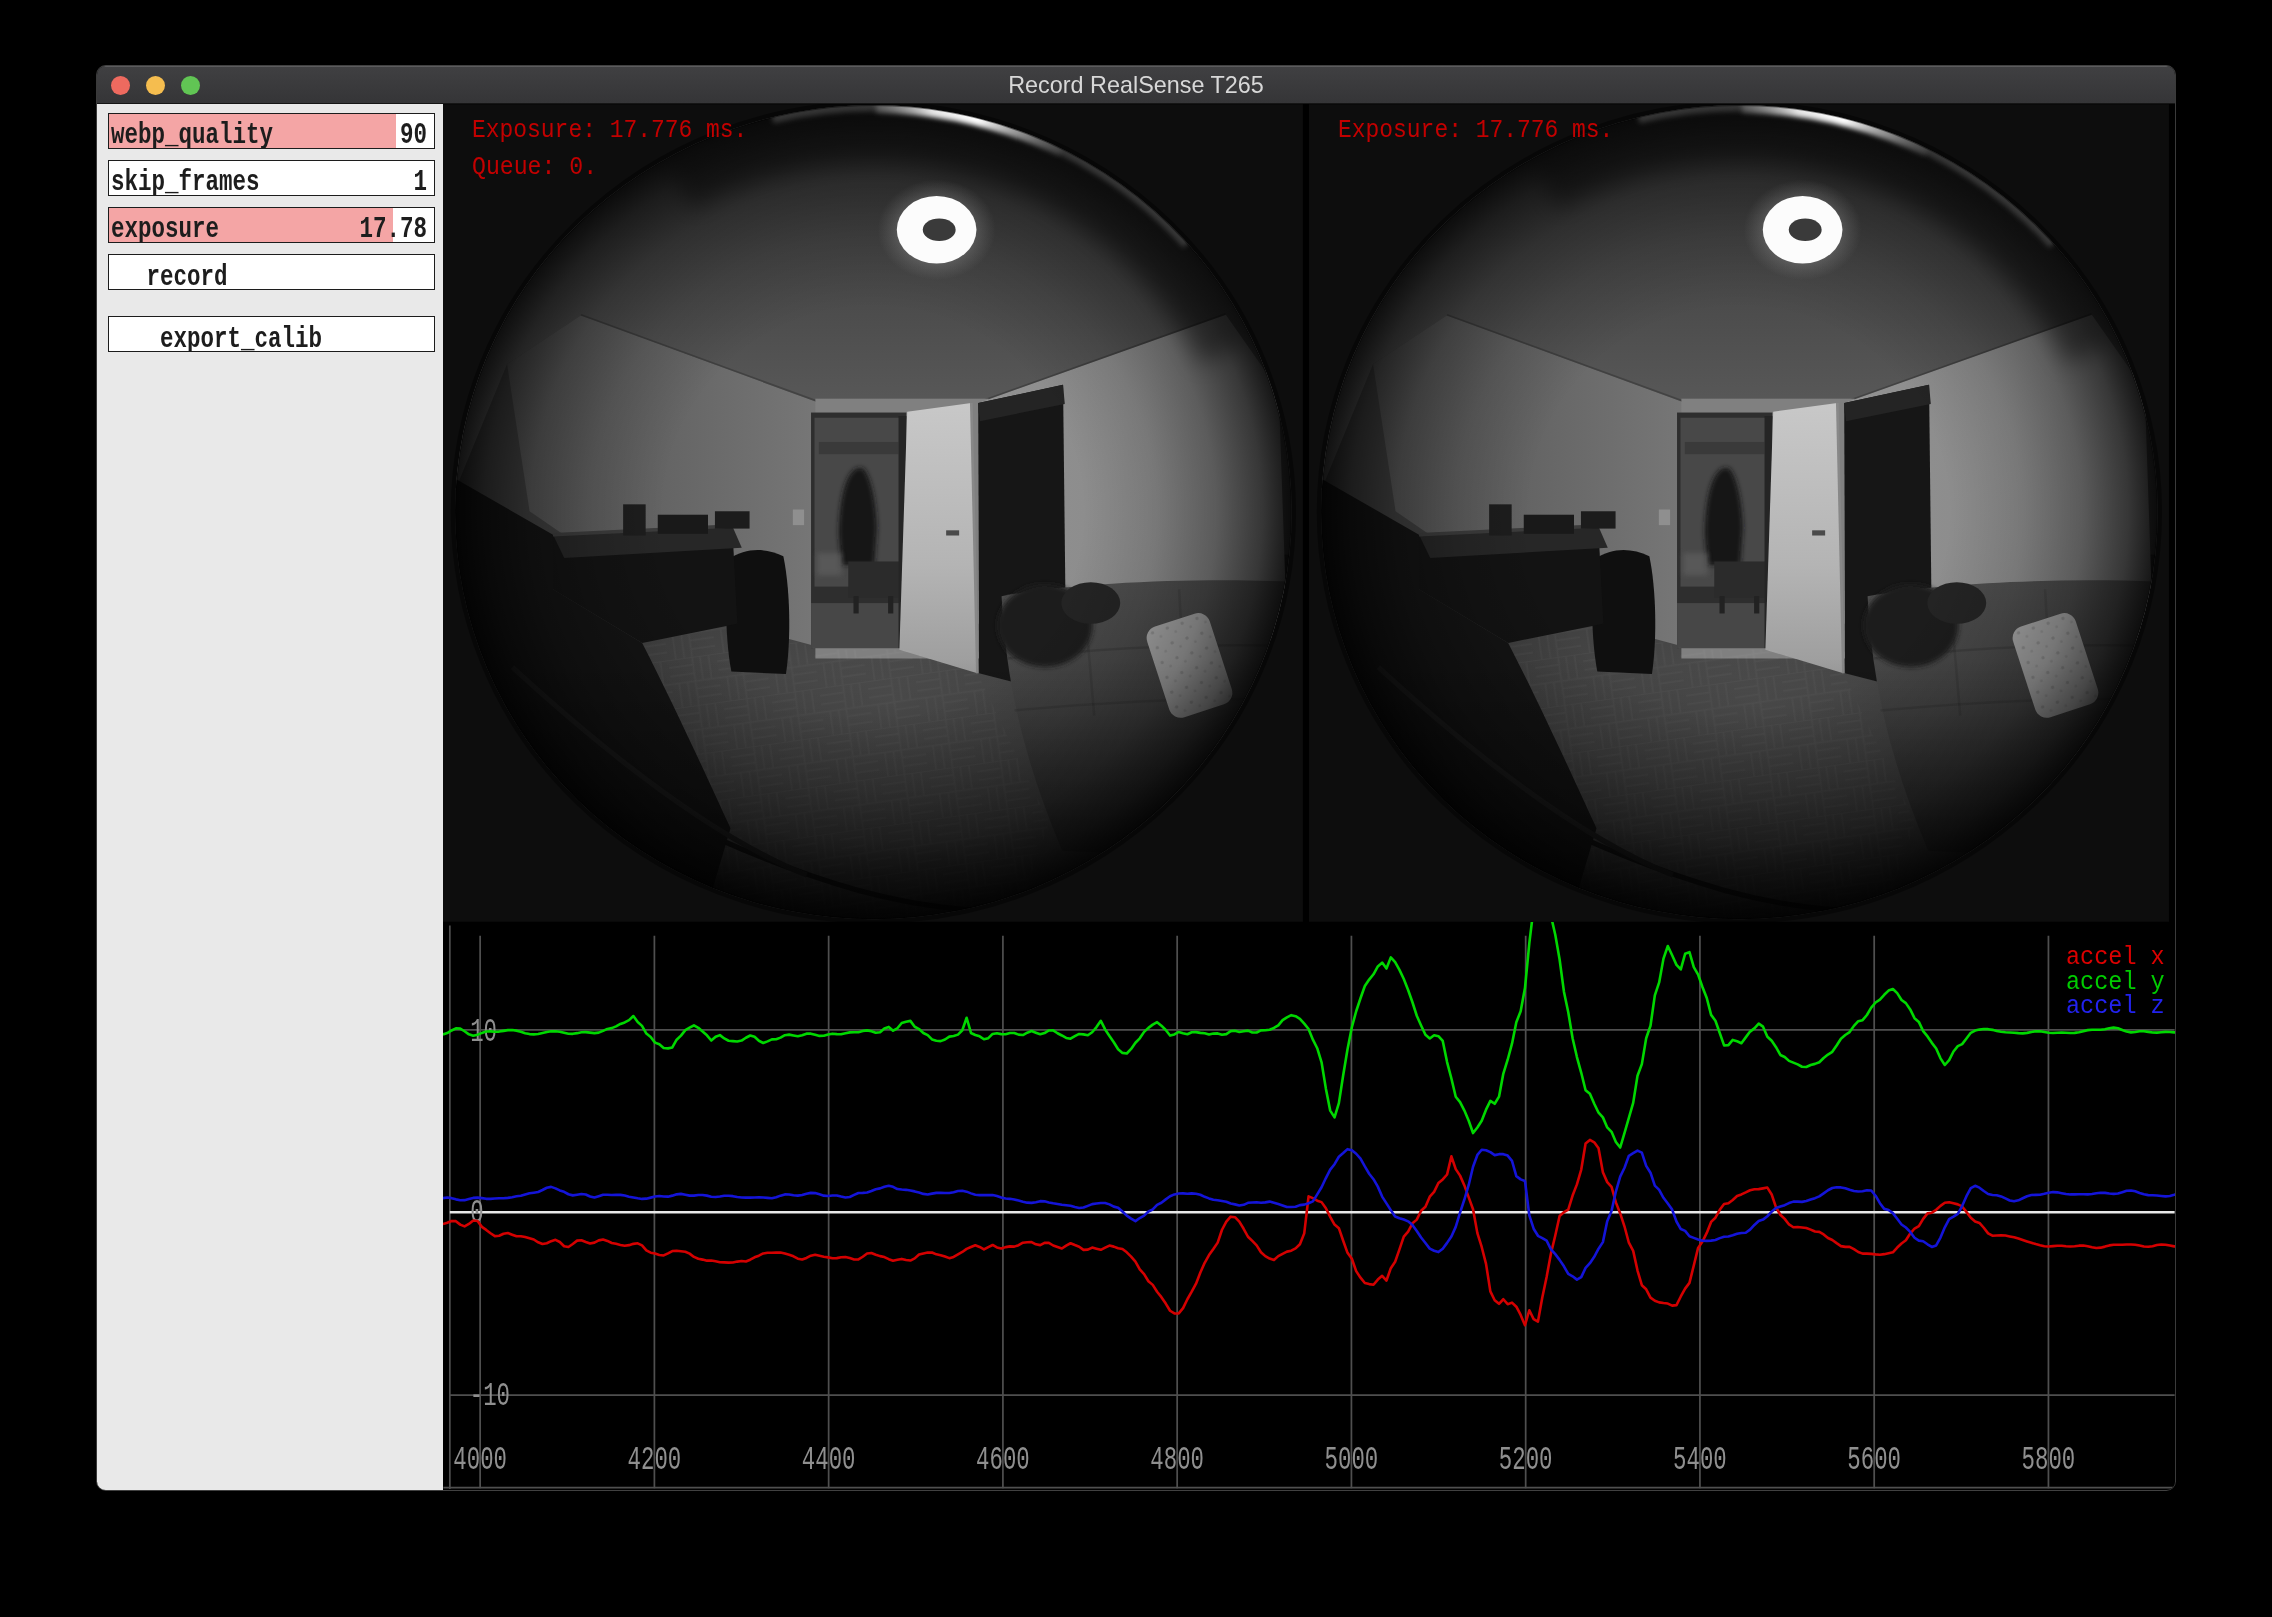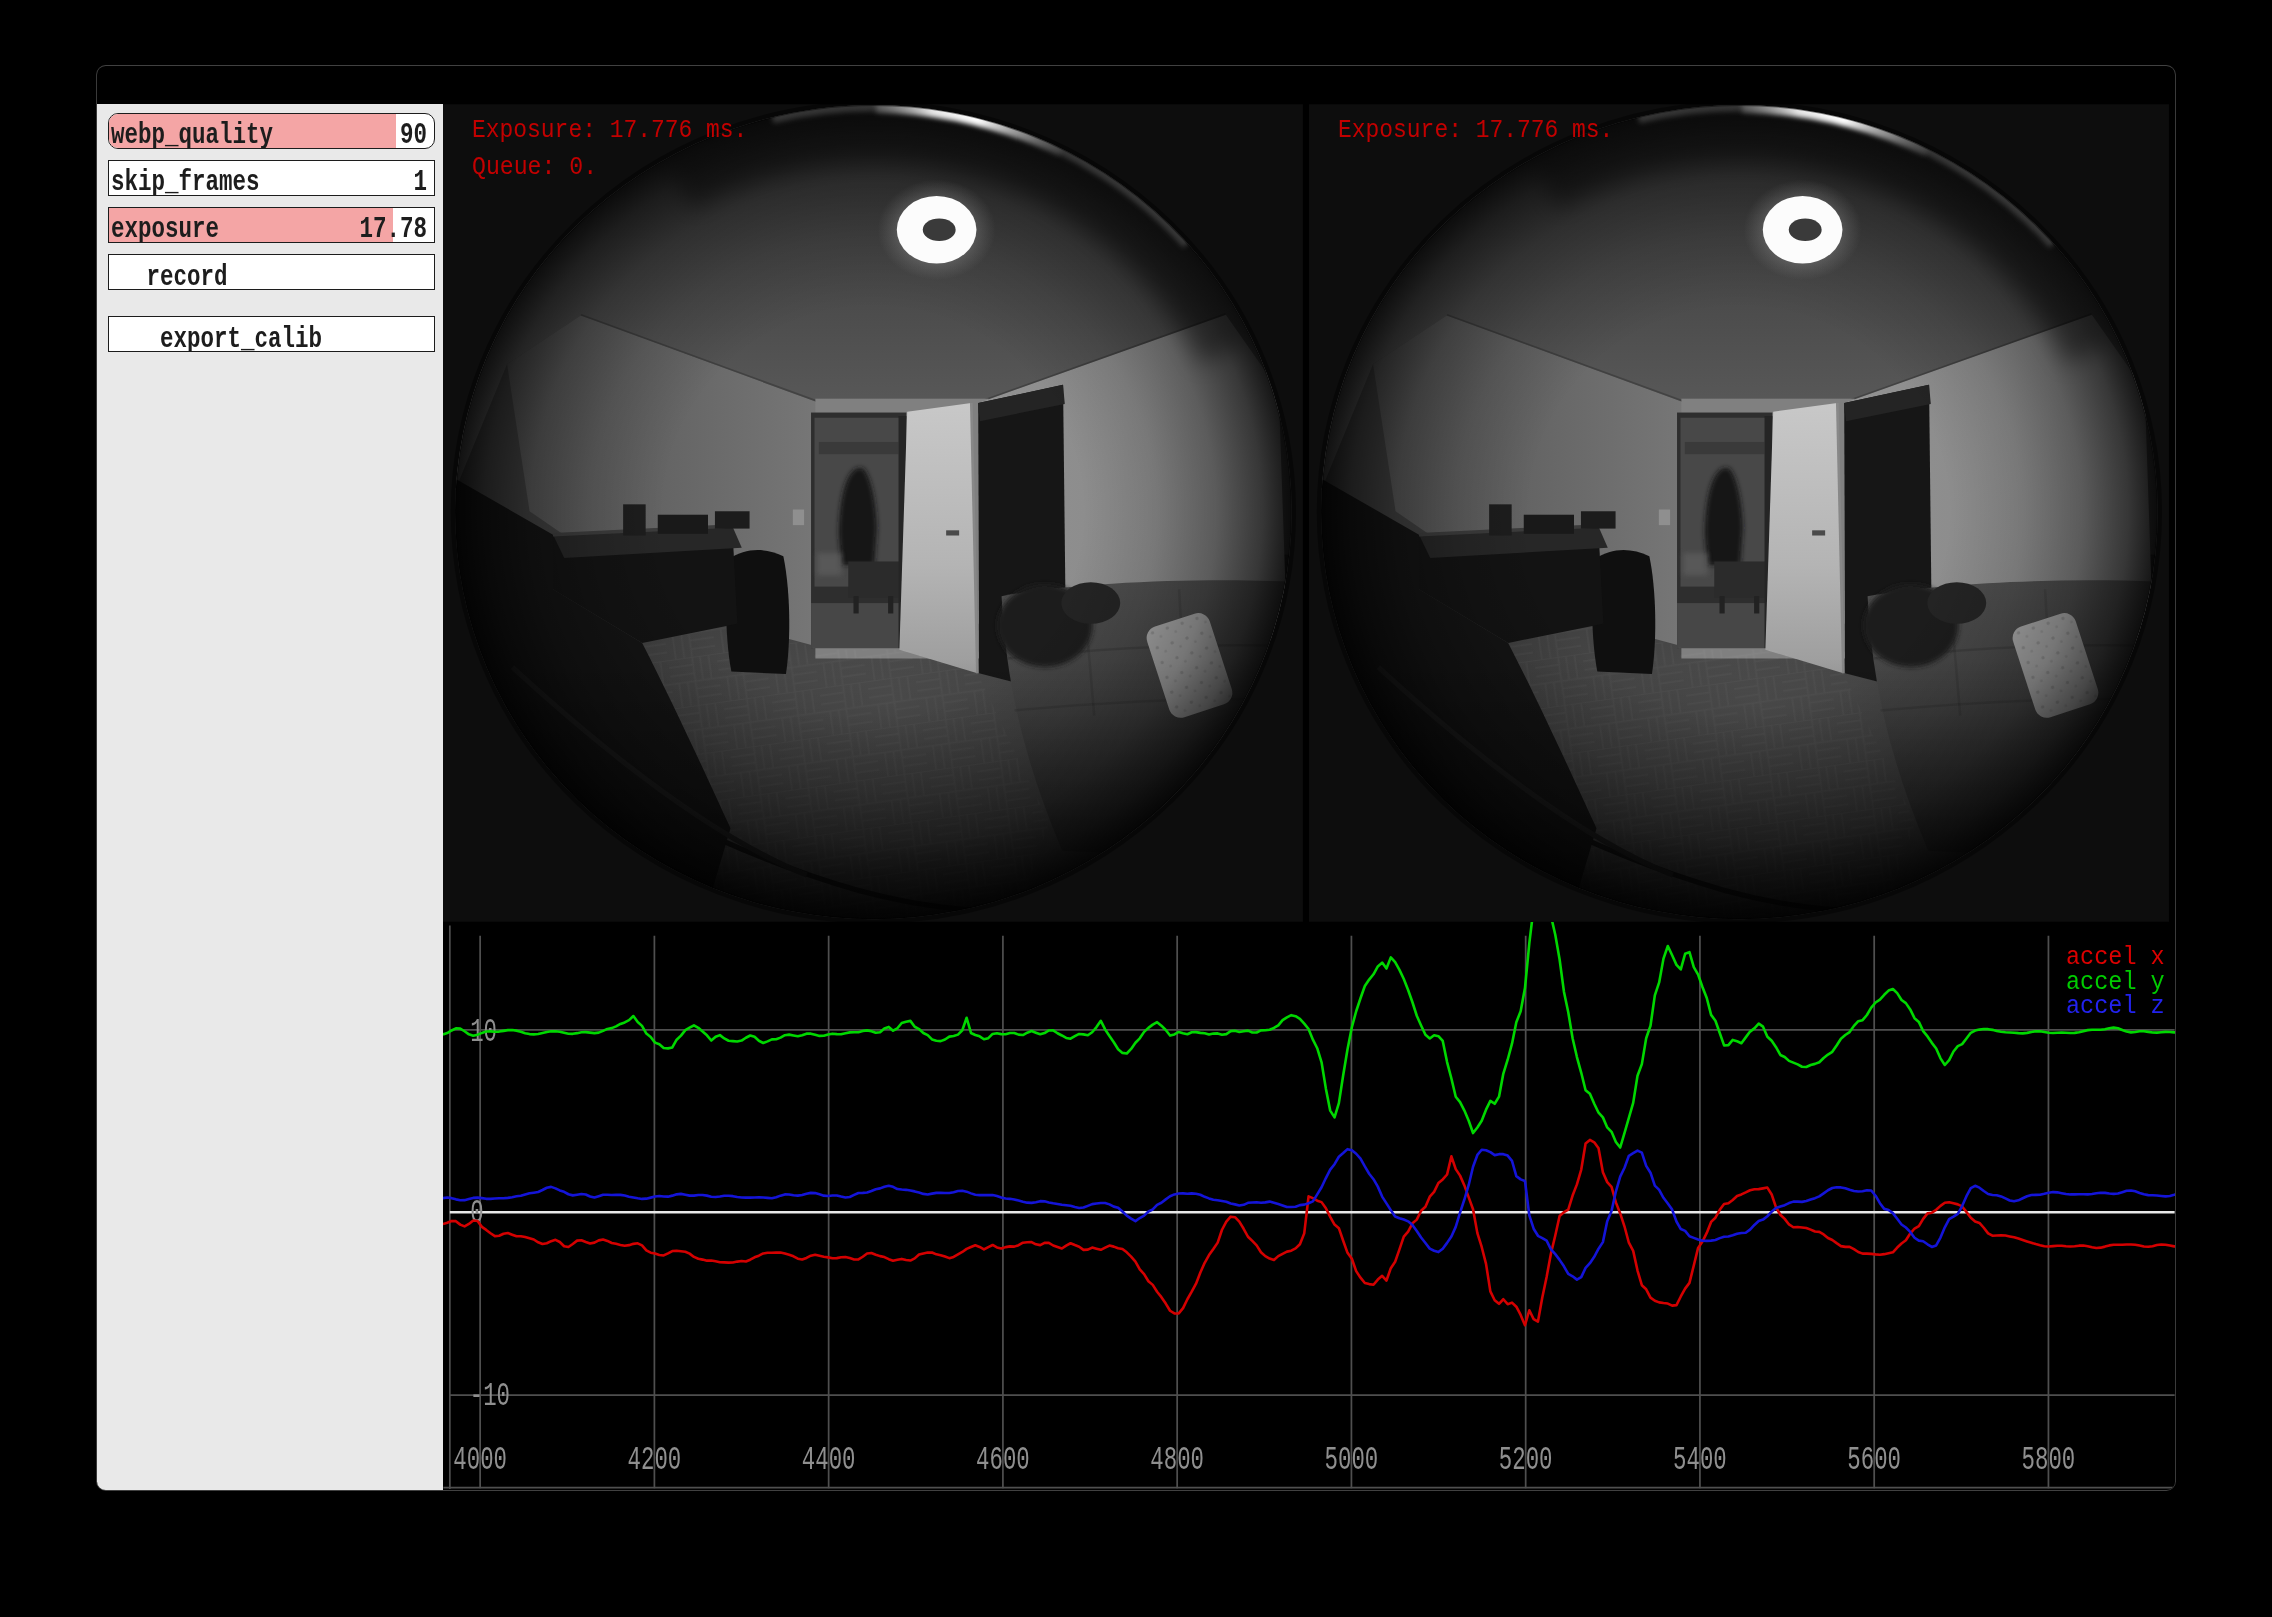--- a/index.html
+++ b/index.html
@@ -19,21 +19,21 @@
 .lbl { position:absolute; left:1.7px; top:4.3px; line-height:35px; transform:scaleX(0.75); transform-origin:0 50%; }
 .val { position:absolute; right:7px; top:4.3px; line-height:35px; transform:scaleX(0.75); transform-origin:100% 50%; }
 .btn { text-align:left; line-height:35px;padding-left:24px; }
 .btn span { display:inline-block; position:relative; top:5.2px; transform:scaleX(0.75); transform-origin:50% 50%; }
 #cams { position:absolute; left:346px; top:38px; }
 #plot { position:absolute; left:346px; top:856px; }
 </style></head>
 <body>
 <div id="win">
   <div id="sidebar">
-    <div class="box" style="top:8.7px;border-radius:10px;">
+    <div class="box" style="top:8.7px;">
         <div class="fill" style="width:287px;"></div>
         <span class="lbl">webp_quality</span>
         <span class="val">90</span>
       </div>
     <div class="box" style="top:56px;text-align:right;">
         <span class="lbl">skip_frames</span>
         <span class="val">1</span>
       </div>
     <div class="box" style="top:103px;">
         <div class="fill" style="width:284px;"></div>
@@ -222,13 +222,19 @@
 <polyline points="-0.5,348.9 4.5,347.4 9.5,345.4 14.5,345.6 19.5,349.6 24.5,351.6 29.5,348.8 34.5,344.9 39.5,345.5 44.5,352.2 49.5,355.7 54.5,359.6 59.5,362.9 64.5,362.4 69.5,360.1 74.5,359.3 79.5,361.2 84.5,363.1 89.5,363.0 94.5,364.0 99.5,365.4 104.5,366.8 109.5,370.0 114.5,372.0 119.5,371.1 124.5,368.7 129.5,367.2 134.5,369.7 139.5,374.6 144.5,375.5 149.5,372.0 154.5,368.1 159.5,367.6 164.5,369.6 169.5,371.4 174.5,370.4 179.5,367.8 184.5,366.8 189.5,368.4 194.5,370.8 199.5,371.8 204.5,373.1 209.5,373.9 214.5,373.3 219.5,371.8 224.5,371.2 229.5,373.6 234.5,379.3 239.5,382.0 244.5,383.0 249.5,384.7 254.5,385.2 259.5,382.8 264.5,380.1 269.5,379.8 274.5,380.3 279.5,380.9 284.5,383.1 289.5,386.9 294.5,389.0 299.5,390.0 304.5,391.2 309.5,391.1 314.5,391.9 319.5,393.1 324.5,393.2 329.5,393.5 334.5,393.4 339.5,392.3 344.5,391.6 349.5,392.2 354.5,390.1 359.5,387.3 364.5,385.5 369.5,382.9 374.5,382.1 379.5,382.1 384.5,381.9 389.5,381.8 394.5,382.9 399.5,384.4 404.5,386.2 409.5,388.9 414.5,389.9 419.5,388.1 424.5,385.5 429.5,384.5 434.5,385.6 439.5,386.6 444.5,387.4 449.5,388.4 454.5,388.3 459.5,387.3 464.5,387.0 469.5,388.2 474.5,389.8 479.5,389.8 484.5,386.7 489.5,383.0 494.5,382.4 499.5,384.3 504.5,386.0 509.5,387.1 514.5,389.5 519.5,391.3 524.5,390.2 529.5,389.2 534.5,390.4 539.5,391.1 544.5,388.6 549.5,384.1 554.5,382.9 559.5,381.9 564.5,381.8 569.5,383.9 574.5,384.9 579.5,386.4 584.5,388.3 589.5,386.9 594.5,384.0 599.5,381.2 604.5,377.6 609.5,375.5 614.5,373.5 619.5,375.4 624.5,378.3 629.5,375.5 634.5,373.1 639.5,375.9 644.5,377.2 649.5,375.6 654.5,374.7 659.5,375.0 664.5,373.4 669.5,370.5 674.5,370.0 679.5,369.7 684.5,372.3 689.5,373.3 694.5,370.6 699.5,370.7 704.5,373.7 709.5,375.5 714.5,377.2 719.5,373.8 724.5,371.1 729.5,373.2 734.5,375.1 739.5,378.8 744.5,378.5 749.5,376.1 754.5,377.4 759.5,378.7 764.5,376.2 769.5,373.8 774.5,375.0 779.5,376.9 784.5,377.8 789.5,381.6 794.5,386.5 799.5,392.4 804.5,401.4 809.5,406.7 814.5,415.0 819.5,419.2 824.5,427.2 829.5,433.4 834.5,440.8 839.5,449.1 844.5,452.2 849.5,452.2 854.5,446.1 859.5,435.8 864.5,427.1 869.5,417.8 874.5,404.9 879.5,393.7 884.5,384.8 889.5,377.8 894.5,370.4 899.5,355.5 904.5,346.1 909.5,340.4 914.5,341.0 919.5,346.2 924.5,354.4 929.5,363.6 934.5,368.4 939.5,373.6 944.5,381.5 949.5,386.0 954.5,388.8 959.5,390.4 964.5,386.0 969.5,383.3 974.5,380.8 979.5,379.7 984.5,377.1 989.5,372.3 994.5,359.7 999.5,317.0 1004.5,319.0 1009.5,321.9 1014.5,323.6 1019.5,330.7 1024.5,340.6 1029.5,349.5 1034.5,353.7 1039.5,368.2 1044.5,382.2 1049.5,389.0 1054.5,403.3 1059.5,410.9 1064.5,417.0 1069.5,418.3 1074.5,419.1 1079.5,413.1 1084.5,408.7 1089.5,414.2 1094.5,399.9 1099.5,392.5 1104.5,378.2 1109.5,363.4 1114.5,357.6 1119.5,348.1 1124.5,343.8 1129.5,333.5 1134.5,329.0 1139.5,317.3 1144.5,311.7 1149.5,301.5 1154.5,297.4 1159.5,291.7 1164.5,270.7 1169.5,285.5 1174.5,293.0 1179.5,304.3 1184.5,318.1 1189.5,331.8 1194.5,359.4 1199.5,375.4 1204.5,394.9 1209.5,426.7 1214.5,436.9 1219.5,441.1 1224.5,435.8 1229.5,441.5 1234.5,439.7 1239.5,444.4 1244.5,453.9 1249.5,465.8 1254.5,448.5 1259.5,458.7 1264.5,461.6 1269.5,433.9 1274.5,410.0 1279.5,382.9 1284.5,362.2 1289.5,339.7 1294.5,335.2 1299.5,332.3 1304.5,316.0 1309.5,303.1 1314.5,286.0 1319.5,255.8 1324.5,251.7 1329.5,254.5 1334.5,261.5 1339.5,289.0 1344.5,300.5 1349.5,306.1 1354.5,323.9 1359.5,336.7 1364.5,351.8 1369.5,370.5 1374.5,379.9 1379.5,402.6 1384.5,419.6 1389.5,424.3 1394.5,433.9 1399.5,437.5 1404.5,439.4 1409.5,440.2 1414.5,440.8 1419.5,443.2 1424.5,442.6 1429.5,432.6 1434.5,423.5 1439.5,416.9 1444.5,396.8 1449.5,376.5 1454.5,369.2 1459.5,359.2 1464.5,346.5 1469.5,341.6 1474.5,332.5 1479.5,325.8 1484.5,325.0 1489.5,321.1 1494.5,316.6 1499.5,314.7 1504.5,312.4 1509.5,309.9 1514.5,308.8 1519.5,308.6 1524.5,307.7 1529.5,306.8 1534.5,314.8 1539.5,329.7 1544.5,338.2 1549.5,343.0 1554.5,349.4 1559.5,352.6 1564.5,352.3 1569.5,352.9 1574.5,353.5 1579.5,355.4 1584.5,357.6 1589.5,358.0 1594.5,360.9 1599.5,365.1 1604.5,367.4 1609.5,371.0 1614.5,374.4 1619.5,375.3 1624.5,375.3 1629.5,377.9 1634.5,381.2 1639.5,383.1 1644.5,383.1 1649.5,383.4 1654.5,384.0 1659.5,384.4 1664.5,383.7 1669.5,382.6 1674.5,381.6 1679.5,376.1 1684.5,371.4 1689.5,367.7 1694.5,359.9 1699.5,354.1 1704.5,351.3 1709.5,343.0 1714.5,336.6 1719.5,335.8 1724.5,332.5 1729.5,327.9 1734.5,324.3 1739.5,323.8 1744.5,325.0 1749.5,326.2 1754.5,328.6 1759.5,334.9 1764.5,341.7 1769.5,346.0 1774.5,347.6 1779.5,353.2 1784.5,359.7 1789.5,362.4 1794.5,362.2 1799.5,362.0 1804.5,362.2 1809.5,363.2 1814.5,364.2 1819.5,365.7 1824.5,367.4 1829.5,369.0 1834.5,370.6 1839.5,372.1 1844.5,373.4 1849.5,374.5 1854.5,374.8 1859.5,374.4 1864.5,374.0 1869.5,374.0 1874.5,374.5 1879.5,374.8 1884.5,374.5 1889.5,373.9 1894.5,373.7 1899.5,374.5 1904.5,375.8 1909.5,376.6 1914.5,376.2 1919.5,375.0 1924.5,373.6 1929.5,372.8 1934.5,372.8 1939.5,372.8 1944.5,372.6 1949.5,372.6 1954.5,372.9 1959.5,373.8 1964.5,374.9 1969.5,375.2 1974.5,374.5 1979.5,373.2 1984.5,372.5 1989.5,372.8 1994.5,373.8 1999.5,374.7 2004.5,374.9" stroke="#d40000"></polyline>
 <polyline points="-0.5,319.0 4.5,318.3 9.5,319.0 14.5,320.4 19.5,321.4 24.5,321.3 29.5,320.0 34.5,318.7 39.5,318.4 44.5,319.0 49.5,319.8 54.5,319.8 59.5,319.5 64.5,319.2 69.5,319.1 74.5,318.7 79.5,317.9 84.5,316.9 89.5,316.3 94.5,314.9 99.5,313.4 104.5,312.7 109.5,311.9 114.5,309.6 119.5,307.0 124.5,306.0 129.5,307.7 134.5,310.1 139.5,311.7 144.5,314.5 149.5,315.8 154.5,315.0 159.5,314.2 164.5,314.8 169.5,317.1 174.5,318.3 179.5,316.7 184.5,315.0 189.5,315.0 194.5,315.3 199.5,315.0 204.5,315.2 209.5,316.0 214.5,317.3 219.5,318.3 224.5,319.2 229.5,319.9 234.5,319.6 239.5,318.4 244.5,317.1 249.5,316.6 254.5,317.1 259.5,317.3 264.5,316.1 269.5,314.6 274.5,314.1 279.5,315.0 284.5,316.1 289.5,316.1 294.5,315.3 299.5,315.3 304.5,316.1 309.5,317.3 314.5,317.7 319.5,317.1 324.5,316.3 329.5,316.2 334.5,316.7 339.5,317.7 344.5,318.2 349.5,318.4 354.5,318.4 359.5,318.2 364.5,318.1 369.5,318.3 374.5,318.7 379.5,319.1 384.5,318.0 389.5,316.1 394.5,314.7 399.5,314.8 404.5,315.7 409.5,316.1 414.5,315.4 419.5,313.9 424.5,312.9 429.5,313.2 434.5,314.6 439.5,316.1 444.5,316.5 449.5,316.0 454.5,316.0 459.5,317.2 464.5,318.2 469.5,317.7 474.5,315.3 479.5,313.0 484.5,312.9 489.5,312.5 494.5,310.7 499.5,308.7 504.5,307.7 509.5,305.8 514.5,304.6 519.5,305.9 524.5,308.5 529.5,309.1 534.5,309.4 539.5,310.1 544.5,311.2 549.5,312.5 554.5,314.1 559.5,314.7 564.5,313.8 569.5,312.9 574.5,312.7 579.5,313.1 584.5,313.1 589.5,312.1 594.5,310.8 599.5,310.4 604.5,311.5 609.5,313.5 614.5,315.1 619.5,315.5 624.5,315.5 629.5,315.5 634.5,315.4 639.5,316.5 644.5,318.3 649.5,319.5 654.5,319.8 659.5,320.5 664.5,321.8 669.5,323.1 674.5,324.2 679.5,324.5 684.5,323.7 689.5,322.5 694.5,322.7 699.5,324.0 704.5,325.0 709.5,325.7 714.5,326.6 719.5,327.2 724.5,327.8 729.5,329.2 734.5,330.4 739.5,329.9 744.5,327.9 749.5,325.9 754.5,325.2 759.5,324.7 764.5,324.7 769.5,326.2 774.5,328.8 779.5,330.1 784.5,334.4 789.5,339.2 794.5,342.6 799.5,345.5 804.5,342.0 809.5,339.2 814.5,334.4 819.5,332.1 824.5,326.7 829.5,324.3 834.5,320.4 839.5,316.8 844.5,314.7 849.5,313.6 854.5,313.5 859.5,313.9 864.5,313.5 869.5,314.0 874.5,315.1 879.5,317.5 884.5,319.3 889.5,320.9 894.5,321.4 899.5,322.2 904.5,323.1 909.5,325.2 914.5,326.2 919.5,327.4 924.5,326.7 929.5,324.4 934.5,324.0 939.5,323.8 944.5,324.3 949.5,323.9 954.5,323.0 959.5,324.2 964.5,325.8 969.5,327.4 974.5,329.2 979.5,329.2 984.5,329.0 989.5,327.1 994.5,326.5 999.5,324.9 1004.5,322.7 1009.5,314.6 1014.5,306.4 1019.5,295.8 1024.5,286.1 1029.5,279.8 1034.5,271.2 1039.5,266.9 1044.5,262.4 1049.5,263.7 1054.5,267.7 1059.5,273.4 1064.5,282.4 1069.5,290.8 1074.5,297.1 1079.5,305.7 1084.5,317.2 1089.5,325.1 1094.5,332.8 1099.5,340.3 1104.5,342.3 1109.5,343.7 1114.5,345.8 1119.5,350.0 1124.5,356.9 1129.5,364.4 1134.5,370.8 1139.5,377.3 1144.5,379.8 1149.5,381.3 1154.5,377.4 1159.5,370.7 1164.5,363.3 1169.5,352.2 1174.5,335.7 1179.5,320.6 1184.5,303.8 1189.5,282.8 1194.5,269.1 1199.5,263.1 1204.5,263.7 1209.5,265.8 1214.5,269.3 1219.5,268.2 1224.5,268.2 1229.5,269.8 1234.5,275.9 1239.5,293.6 1244.5,297.3 1249.5,299.1 1254.5,338.9 1259.5,354.3 1264.5,362.5 1269.5,365.1 1274.5,368.1 1279.5,378.1 1284.5,383.7 1289.5,390.3 1294.5,397.7 1299.5,406.6 1304.5,409.3 1309.5,413.1 1314.5,410.2 1319.5,399.6 1324.5,394.1 1329.5,386.8 1334.5,377.4 1339.5,369.8 1344.5,345.8 1349.5,333.9 1354.5,311.4 1359.5,294.1 1364.5,283.9 1369.5,270.1 1374.5,267.1 1379.5,264.1 1384.5,266.4 1389.5,281.7 1394.5,289.6 1399.5,304.6 1404.5,309.4 1409.5,318.6 1414.5,325.1 1419.5,332.2 1424.5,346.0 1429.5,354.7 1434.5,356.8 1439.5,363.1 1444.5,364.9 1449.5,366.7 1454.5,368.2 1459.5,368.4 1464.5,368.1 1469.5,367.4 1474.5,365.2 1479.5,363.6 1484.5,363.3 1489.5,361.9 1494.5,360.2 1499.5,359.2 1504.5,359.0 1509.5,355.4 1514.5,350.0 1519.5,345.4 1524.5,343.8 1529.5,339.9 1534.5,334.6 1539.5,330.4 1544.5,328.7 1549.5,327.1 1554.5,324.7 1559.5,323.0 1564.5,323.0 1569.5,323.3 1574.5,322.4 1579.5,320.6 1584.5,319.0 1589.5,317.0 1594.5,313.5 1599.5,309.9 1604.5,307.3 1609.5,306.5 1614.5,306.6 1619.5,307.6 1624.5,309.3 1629.5,310.7 1634.5,311.4 1639.5,311.0 1644.5,310.0 1649.5,310.2 1654.5,316.2 1659.5,324.8 1664.5,331.4 1669.5,332.7 1674.5,336.3 1679.5,342.8 1684.5,349.4 1689.5,352.9 1694.5,358.0 1699.5,364.7 1704.5,368.1 1709.5,368.8 1714.5,372.3 1719.5,375.4 1724.5,373.6 1729.5,364.5 1734.5,352.7 1739.5,343.2 1744.5,340.4 1749.5,337.1 1754.5,328.1 1759.5,316.7 1764.5,307.5 1769.5,304.7 1774.5,306.9 1779.5,310.8 1784.5,314.2 1789.5,315.3 1794.5,315.6 1799.5,317.0 1804.5,319.3 1809.5,321.7 1814.5,322.6 1819.5,321.5 1824.5,319.1 1829.5,316.8 1834.5,315.4 1839.5,315.2 1844.5,315.1 1849.5,314.0 1854.5,312.7 1859.5,312.0 1864.5,312.3 1869.5,313.3 1874.5,314.3 1879.5,314.7 1884.5,314.6 1889.5,314.5 1894.5,314.5 1899.5,314.6 1904.5,314.2 1909.5,313.4 1914.5,312.7 1919.5,312.9 1924.5,313.7 1929.5,314.1 1934.5,313.6 1939.5,312.1 1944.5,310.5 1949.5,310.1 1954.5,311.1 1959.5,313.0 1964.5,314.6 1969.5,315.5 1974.5,315.6 1979.5,315.9 1984.5,316.5 1989.5,317.0 1994.5,316.6 1999.5,315.2 2004.5,313.5" stroke="#1414d8"></polyline>
 <polyline points="-0.5,129.9 4.5,128.3 9.5,125.3 14.5,122.9 19.5,123.1 24.5,126.2 29.5,129.8 34.5,131.4 39.5,130.2 44.5,128.1 49.5,126.5 54.5,126.4 59.5,126.7 64.5,126.6 69.5,125.8 74.5,124.9 79.5,124.8 84.5,125.5 89.5,126.8 94.5,128.4 99.5,129.5 104.5,129.8 109.5,129.3 114.5,128.2 119.5,127.0 124.5,126.3 129.5,126.2 134.5,126.7 139.5,127.9 144.5,129.1 149.5,129.2 154.5,128.4 159.5,127.4 164.5,127.2 169.5,127.8 174.5,128.4 179.5,127.8 184.5,125.8 189.5,123.5 194.5,122.6 199.5,120.6 204.5,117.8 209.5,116.0 214.5,113.4 219.5,108.6 224.5,115.6 229.5,120.0 234.5,128.9 239.5,132.8 244.5,139.3 249.5,141.3 254.5,145.5 259.5,146.0 264.5,144.9 269.5,136.0 274.5,131.2 279.5,124.9 284.5,122.1 289.5,119.3 294.5,122.2 299.5,126.6 304.5,130.9 309.5,136.9 314.5,132.6 319.5,130.7 324.5,134.5 329.5,137.2 334.5,137.6 339.5,138.0 344.5,137.0 349.5,133.7 354.5,131.1 359.5,132.6 364.5,137.2 369.5,139.8 374.5,137.9 379.5,135.6 384.5,135.5 389.5,133.6 394.5,130.8 399.5,130.1 404.5,131.1 409.5,132.0 414.5,130.9 419.5,129.0 424.5,129.0 429.5,130.3 434.5,131.6 439.5,131.4 444.5,129.9 449.5,129.0 454.5,129.5 459.5,129.7 464.5,128.6 469.5,127.5 474.5,127.4 479.5,127.4 484.5,126.0 489.5,125.2 494.5,126.3 499.5,127.9 504.5,127.4 509.5,123.0 514.5,121.2 519.5,125.6 524.5,122.8 529.5,116.7 534.5,115.2 539.5,114.2 544.5,121.0 549.5,123.7 554.5,128.2 559.5,130.7 564.5,135.6 569.5,137.1 574.5,137.6 579.5,135.7 584.5,132.4 589.5,131.7 594.5,130.1 599.5,125.1 604.5,110.6 609.5,128.2 614.5,130.5 619.5,132.1 624.5,135.5 629.5,134.2 634.5,129.3 639.5,128.6 644.5,129.5 649.5,129.7 654.5,128.3 659.5,128.3 664.5,130.1 669.5,130.6 674.5,127.9 679.5,126.0 684.5,127.9 689.5,129.7 694.5,128.3 699.5,125.3 704.5,125.2 709.5,128.5 714.5,131.1 719.5,133.9 724.5,134.8 729.5,131.9 734.5,129.3 739.5,129.8 744.5,130.8 749.5,127.4 754.5,121.4 759.5,114.2 764.5,124.1 769.5,131.7 774.5,138.9 779.5,147.0 784.5,151.2 789.5,151.9 794.5,146.6 799.5,139.5 804.5,134.4 809.5,126.9 814.5,122.3 819.5,118.6 824.5,115.7 829.5,119.8 834.5,124.8 839.5,131.2 844.5,129.9 849.5,127.0 854.5,128.6 859.5,129.7 864.5,127.4 869.5,127.2 874.5,128.1 879.5,128.5 884.5,129.9 889.5,128.9 894.5,128.7 899.5,130.3 904.5,129.5 909.5,126.1 914.5,125.7 919.5,127.0 924.5,126.2 929.5,125.5 934.5,127.6 939.5,127.6 944.5,125.2 949.5,125.1 954.5,124.4 959.5,122.4 964.5,119.4 969.5,113.3 974.5,110.1 979.5,107.6 984.5,108.8 989.5,111.8 994.5,117.4 999.5,123.6 1004.5,135.9 1009.5,145.8 1014.5,162.1 1019.5,192.5 1024.5,217.9 1029.5,225.7 1034.5,209.2 1039.5,177.1 1044.5,146.9 1049.5,121.6 1054.5,103.1 1059.5,88.1 1064.5,74.0 1069.5,66.5 1074.5,60.4 1079.5,51.4 1084.5,46.9 1089.5,53.8 1094.5,40.9 1099.5,46.4 1104.5,55.3 1109.5,65.9 1114.5,78.5 1119.5,92.7 1124.5,108.3 1129.5,119.5 1134.5,130.3 1139.5,134.6 1144.5,130.8 1149.5,131.9 1154.5,137.4 1159.5,161.8 1164.5,180.8 1169.5,201.9 1174.5,208.0 1179.5,217.8 1184.5,229.6 1189.5,243.8 1194.5,237.4 1199.5,229.6 1204.5,216.8 1209.5,206.6 1214.5,210.0 1219.5,201.8 1224.5,175.1 1229.5,159.1 1234.5,140.6 1239.5,115.8 1244.5,103.1 1249.5,76.3 1254.5,24.6 1259.5,-16.7 1264.5,-41.6 1269.5,-45.9 1274.5,-24.6 1279.5,-7.0 1284.5,14.8 1289.5,43.3 1294.5,80.5 1299.5,104.2 1304.5,134.3 1309.5,156.0 1314.5,174.2 1319.5,194.3 1324.5,198.5 1329.5,210.0 1334.5,220.3 1339.5,225.7 1344.5,237.3 1349.5,242.4 1354.5,254.1 1359.5,260.5 1364.5,243.6 1369.5,226.4 1374.5,208.9 1379.5,177.7 1384.5,164.2 1389.5,134.3 1394.5,119.9 1399.5,84.8 1404.5,69.8 1409.5,42.3 1414.5,27.7 1419.5,38.5 1424.5,49.5 1429.5,54.8 1434.5,36.7 1439.5,34.8 1444.5,52.2 1449.5,60.8 1454.5,75.1 1459.5,87.8 1464.5,107.3 1469.5,114.1 1474.5,128.2 1479.5,142.6 1484.5,142.2 1489.5,136.2 1494.5,137.8 1499.5,140.0 1504.5,133.3 1509.5,126.6 1514.5,122.9 1519.5,117.4 1524.5,120.9 1529.5,132.5 1534.5,137.2 1539.5,144.6 1544.5,153.6 1549.5,155.9 1554.5,160.4 1559.5,162.4 1564.5,164.5 1569.5,167.2 1574.5,167.5 1579.5,165.2 1584.5,163.9 1589.5,162.0 1594.5,157.1 1599.5,153.1 1604.5,150.0 1609.5,142.7 1614.5,134.8 1619.5,130.5 1624.5,127.2 1629.5,120.0 1634.5,114.6 1639.5,113.4 1644.5,107.4 1649.5,98.9 1654.5,93.0 1659.5,89.6 1664.5,84.1 1669.5,79.2 1674.5,77.4 1679.5,82.2 1684.5,90.1 1689.5,93.7 1694.5,101.0 1699.5,111.1 1704.5,115.4 1709.5,126.1 1714.5,132.2 1719.5,139.6 1724.5,146.1 1729.5,157.5 1734.5,165.2 1739.5,159.5 1744.5,149.6 1749.5,143.4 1754.5,141.1 1759.5,134.6 1764.5,128.0 1769.5,125.4 1774.5,124.3 1779.5,123.6 1784.5,123.8 1789.5,124.6 1794.5,125.8 1799.5,126.8 1804.5,127.3 1809.5,127.6 1814.5,127.9 1819.5,128.4 1824.5,128.7 1829.5,128.1 1834.5,127.0 1839.5,126.2 1844.5,126.3 1849.5,127.1 1854.5,127.9 1859.5,128.2 1864.5,128.0 1869.5,127.8 1874.5,127.9 1879.5,128.2 1884.5,128.1 1889.5,127.3 1894.5,126.1 1899.5,124.9 1904.5,124.4 1909.5,124.5 1914.5,124.5 1919.5,123.9 1924.5,122.8 1929.5,122.0 1934.5,122.7 1939.5,124.7 1944.5,126.6 1949.5,127.5 1954.5,127.1 1959.5,126.2 1964.5,126.2 1969.5,126.9 1974.5,127.7 1979.5,127.8 1984.5,127.4 1989.5,126.9 1994.5,127.0 1999.5,127.5 2004.5,127.8" stroke="#00d800"></polyline>
 </g>
 <g font-family="'Liberation Mono',monospace" font-size="30">
 <text x="1874.5" y="49" fill="#dc0000" textLength="114" lengthAdjust="spacingAndGlyphs">accel x</text>
 <text x="1874.5" y="77" fill="#00cc00" textLength="114" lengthAdjust="spacingAndGlyphs">accel y</text>
 <text x="1874.5" y="105" fill="#2222ee" textLength="114" lengthAdjust="spacingAndGlyphs">accel z</text>
 </g>
 </svg>
+  <div id="titlebar">
+    <div id="title">Record RealSense T265</div>
+    <div class="tl" style="left:14.3px; background:#ee6a5f;"></div>
+    <div class="tl" style="left:49px; background:#f5bd4f;"></div>
+    <div class="tl" style="left:84px; background:#61c554;"></div>
+  </div>
 </div>
 
 </body></html>

